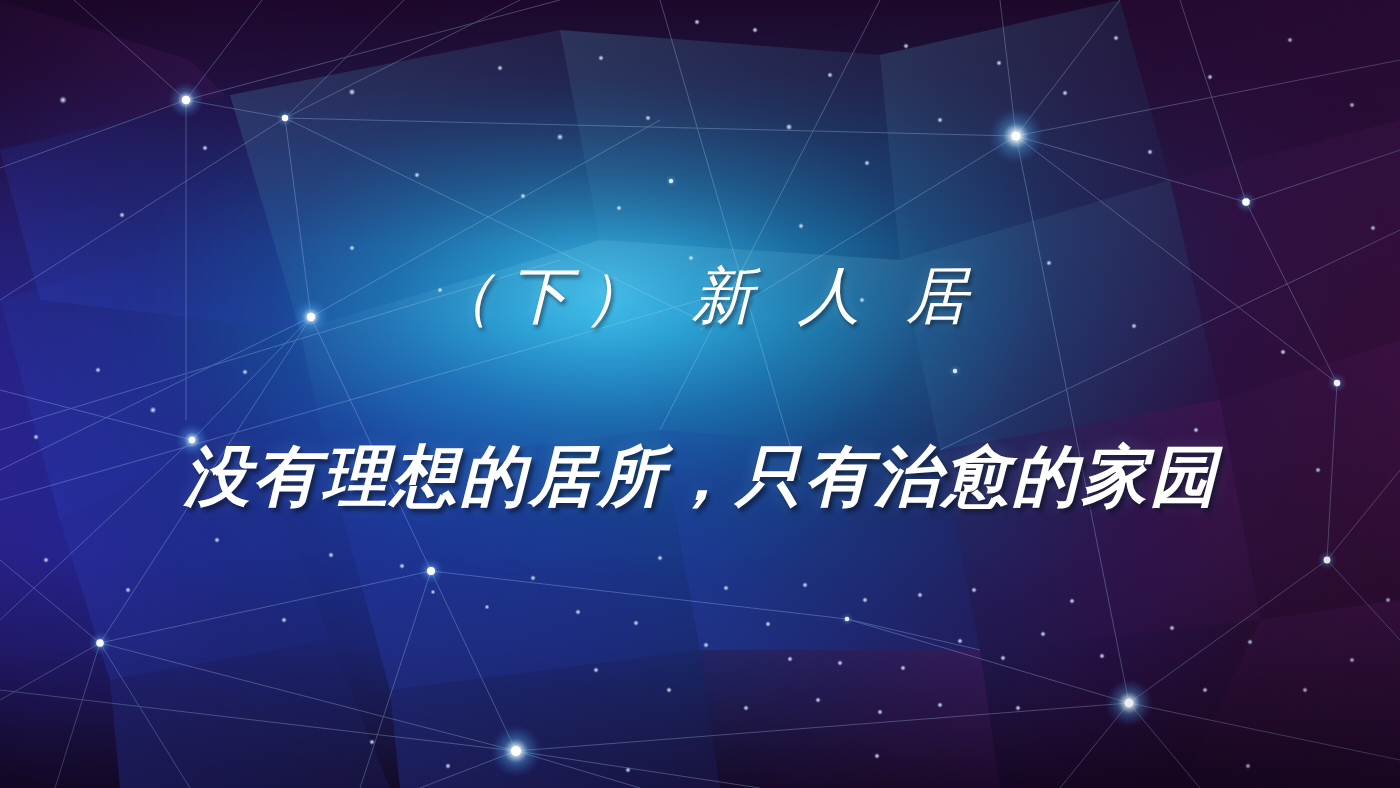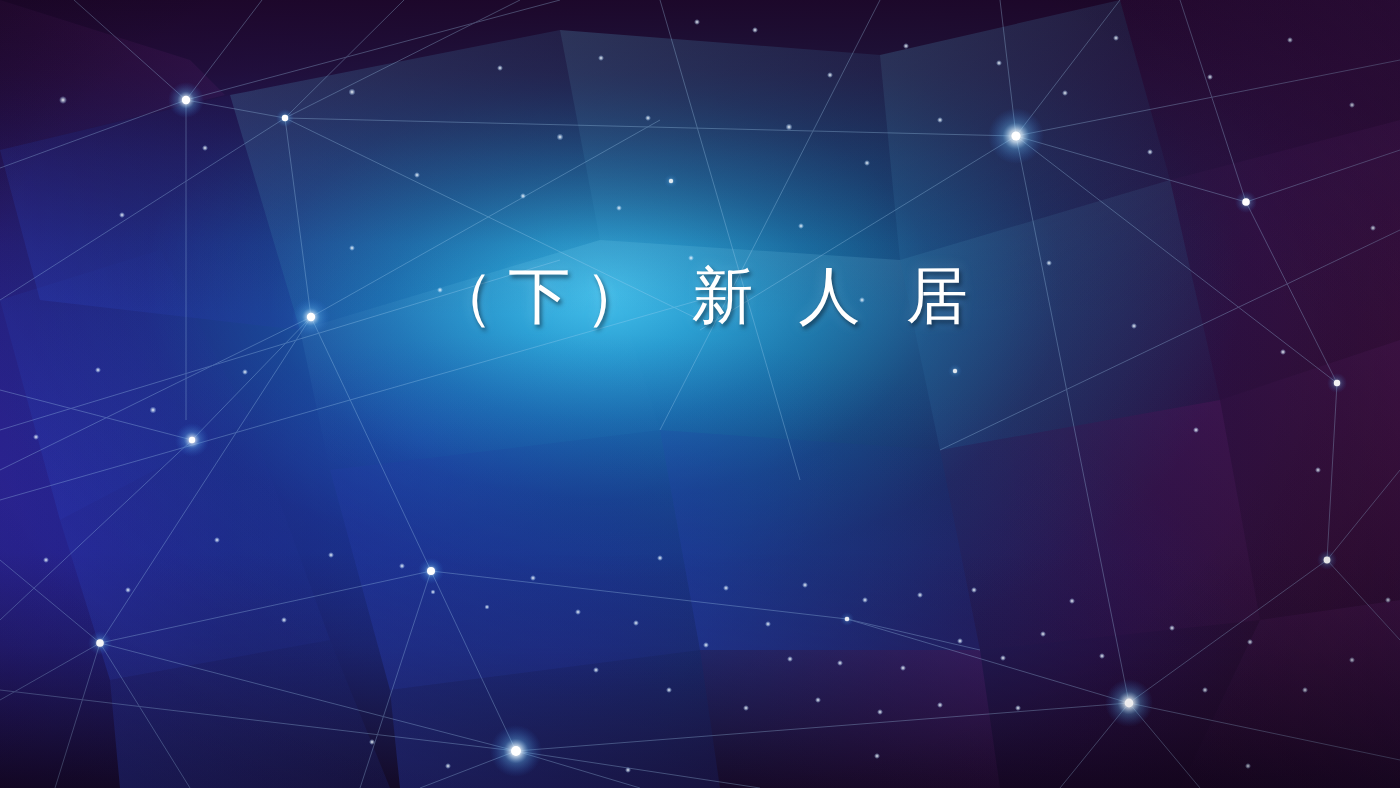--- a/index.html
+++ b/index.html
@@ -94,20 +94,21 @@
       rgba(0,0,0,0) 52%,
       rgba(8,2,16,0.30) 78%,
       rgba(6,1,12,0.62) 100%);
   }
   svg.bg-svg{ position:absolute; inset:0; width:1400px; height:788px; }
 
   
   #text-block{
     position:absolute; left:0; top:0; width:1400px; height:788px;
     z-index:40;
+    font-style:italic;
   }
   #slide-title{
     position:absolute; left:0; right:0; top:262px;
     text-align:center;
     color:#ffffff;
     font-size:62px;
     font-weight:400;
     letter-spacing:14px;
     line-height:1.1;
     text-indent:14px;
@@ -399,15 +400,16 @@
       <circle cx="628" cy="770" r="3"></circle>  
         <circle cx="877" cy="756" r="3"></circle>
       <circle cx="1248" cy="766" r="3"></circle>
     </g>
   </svg>
 
   <div class="bg-layer" id="bg-vignette"></div>
 
   <div id="text-block">
     <div id="slide-title">（下） 新 人 居</div>
+    <div id="slide-subtitle">没有理想的居所，只有治愈的家园</div>
   </div>
 
 </div>
 
 </body></html>

